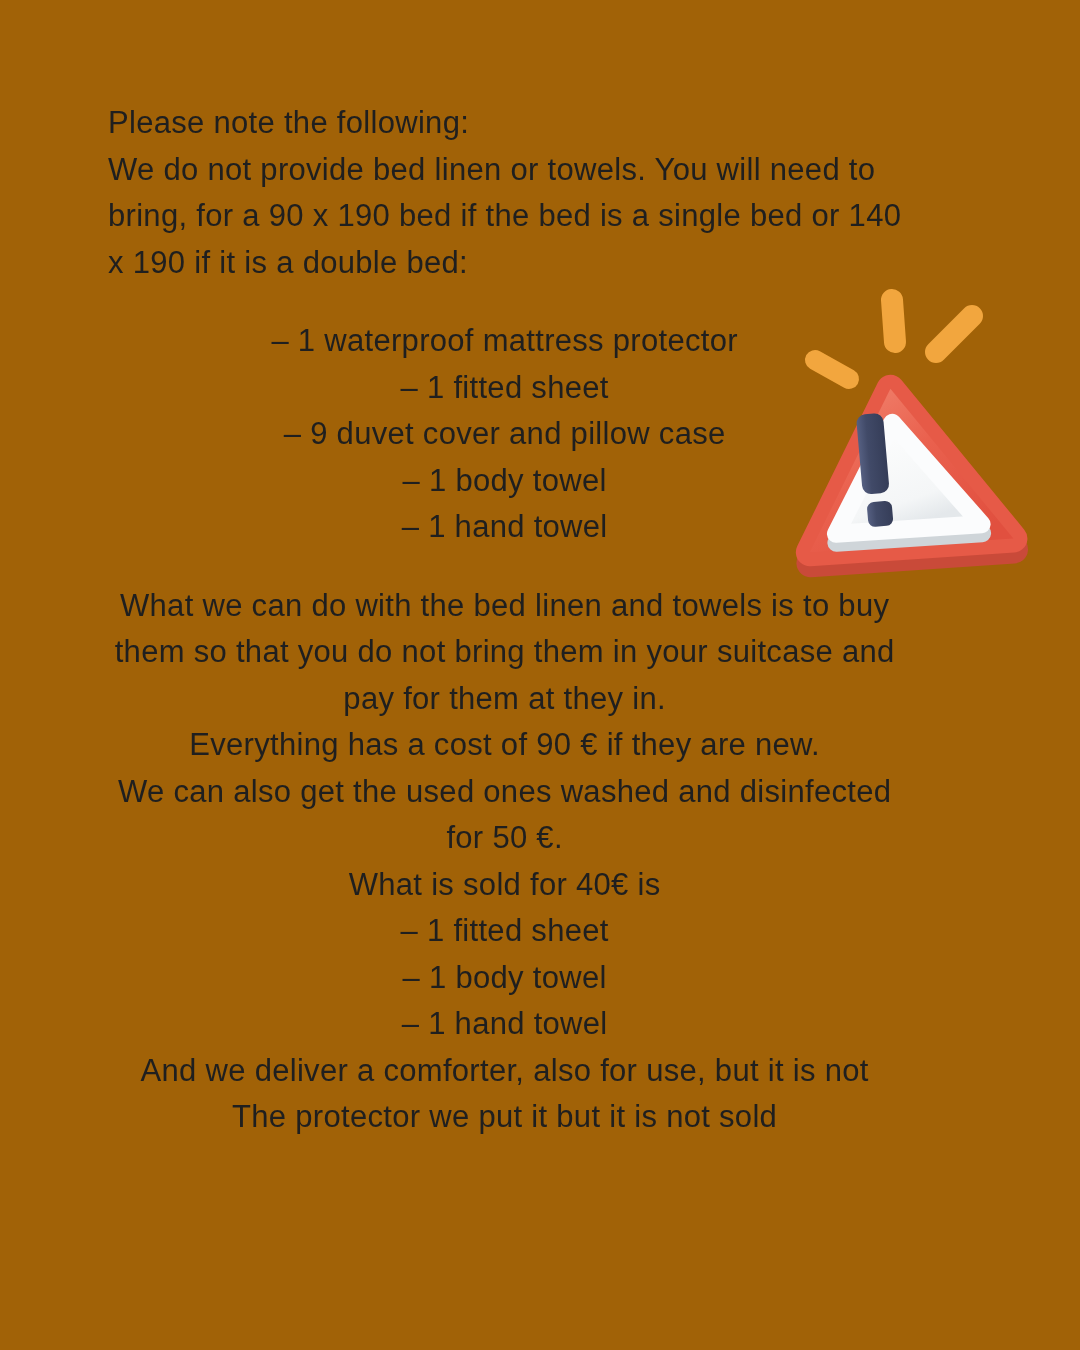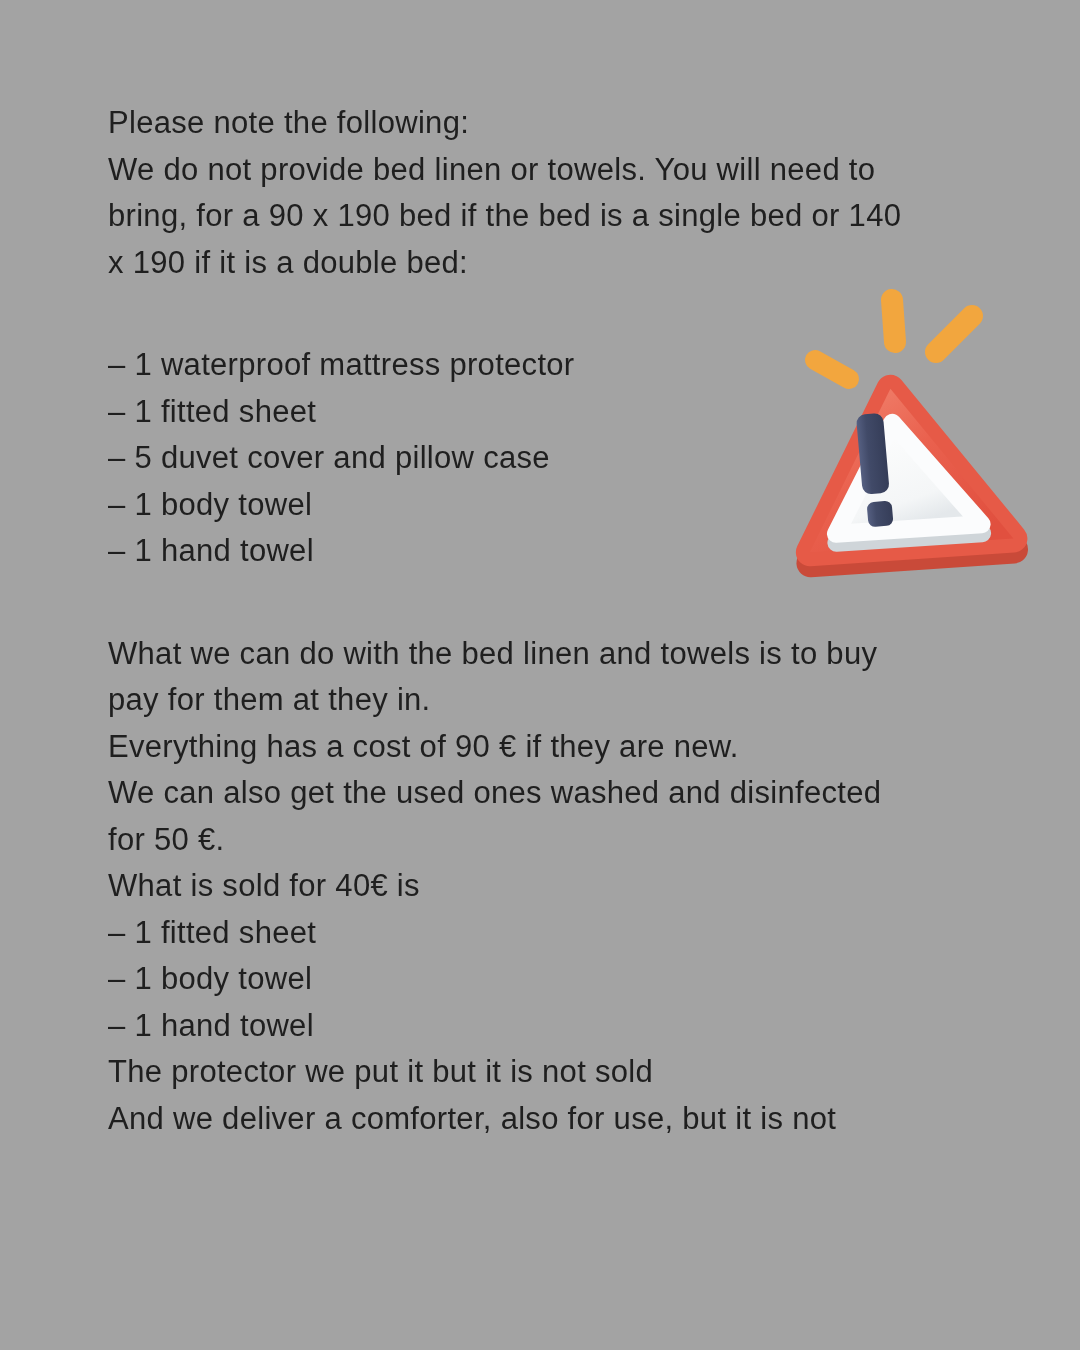--- a/index.html
+++ b/index.html
@@ -1,31 +1,31 @@
 <!DOCTYPE html>
 <html><head>
 <meta charset="utf-8">
 <style>
   html, body { margin: 0; padding: 0; background: #ffffff; }
   .page {
     position: relative;
     width: 1080px;
     height: 1350px;
-    background: #a3a3a3;
+    background: #a16207;
     overflow: hidden;
     font-family: "Liberation Sans", sans-serif;
   }
   .text-col {
     position: absolute;
     left: 108px;
     top: 100px;
     color: #1f1f1f;
   }
   .block { font-size: 31px; line-height: 46.5px; font-weight: 400; }
-  .block + .block { margin-top: 56px; }
+  .block + .block { margin-top: 32px; text-align: center; }
   .line { white-space: nowrap; letter-spacing: 0.3px; }
   .icon-wrap {
     position: absolute;
     left: 783px;
     top: 286px;
     width: 248px;
     height: 298px;
   }
   .icon-wrap svg { width: 100%; height: 100%; display: block; }
 </style>
@@ -37,36 +37,37 @@
   <div class="text-col">
     <div class="block">
         <div class="line">Please note the following:</div>
         <div class="line">We do not provide bed linen or towels. You will need to</div>
         <div class="line">bring, for a 90 x 190 bed if the bed is a single bed or 140</div>
         <div class="line">x 190 if it is a double bed:</div>
       </div>
     <div class="block">
         <div class="line">– 1 waterproof mattress protector</div>
         <div class="line">– 1 fitted sheet</div>
-        <div class="line">– 5 duvet cover and pillow case</div>
+        <div class="line">– 9 duvet cover and pillow case</div>
         <div class="line">– 1 body towel</div>
         <div class="line">– 1 hand towel</div>
       </div>
     <div class="block">
         <div class="line">What we can do with the bed linen and towels is to buy</div>
+        <div class="line">them so that you do not bring them in your suitcase and</div>
         <div class="line">pay for them at they in.</div>
         <div class="line">Everything has a cost of 90 € if they are new.</div>
         <div class="line">We can also get the used ones washed and disinfected</div>
         <div class="line">for 50 €.</div>
         <div class="line">What is sold for 40€ is</div>
         <div class="line">– 1 fitted sheet</div>
         <div class="line">– 1 body towel</div>
         <div class="line">– 1 hand towel</div>
+        <div class="line">And we deliver a comforter, also for use, but it is not</div>
         <div class="line">The protector we put it but it is not sold</div>
-        <div class="line">And we deliver a comforter, also for use, but it is not</div>
       </div>
   </div>
 
   <div class="icon-wrap">
     <svg viewBox="0 0 248 298" xmlns="http://www.w3.org/2000/svg">
       <defs>
         <linearGradient id="redGrad" x1="0" y1="0" x2="0.75" y2="1">
           <stop offset="0" stop-color="#f28a75"></stop>
           <stop offset="0.5" stop-color="#ea614e"></stop>
           <stop offset="1" stop-color="#e1503f"></stop>

